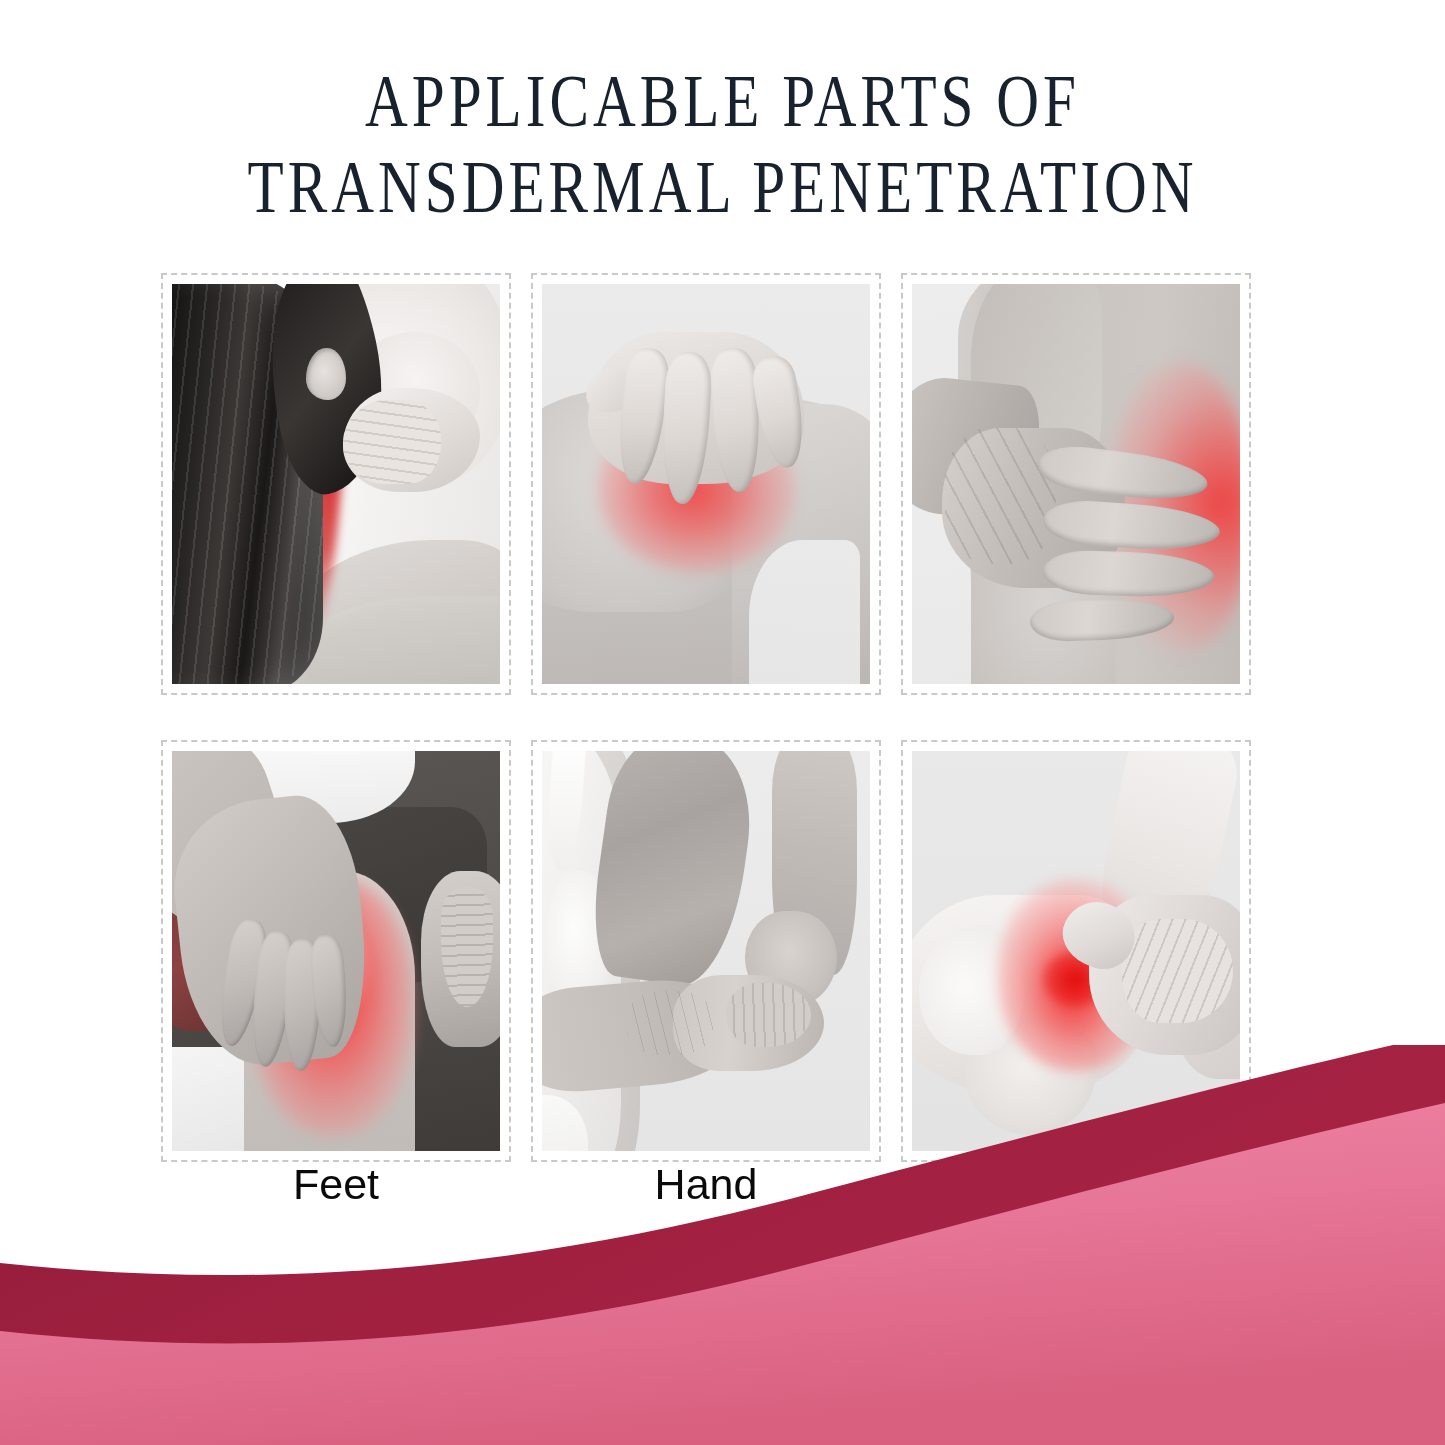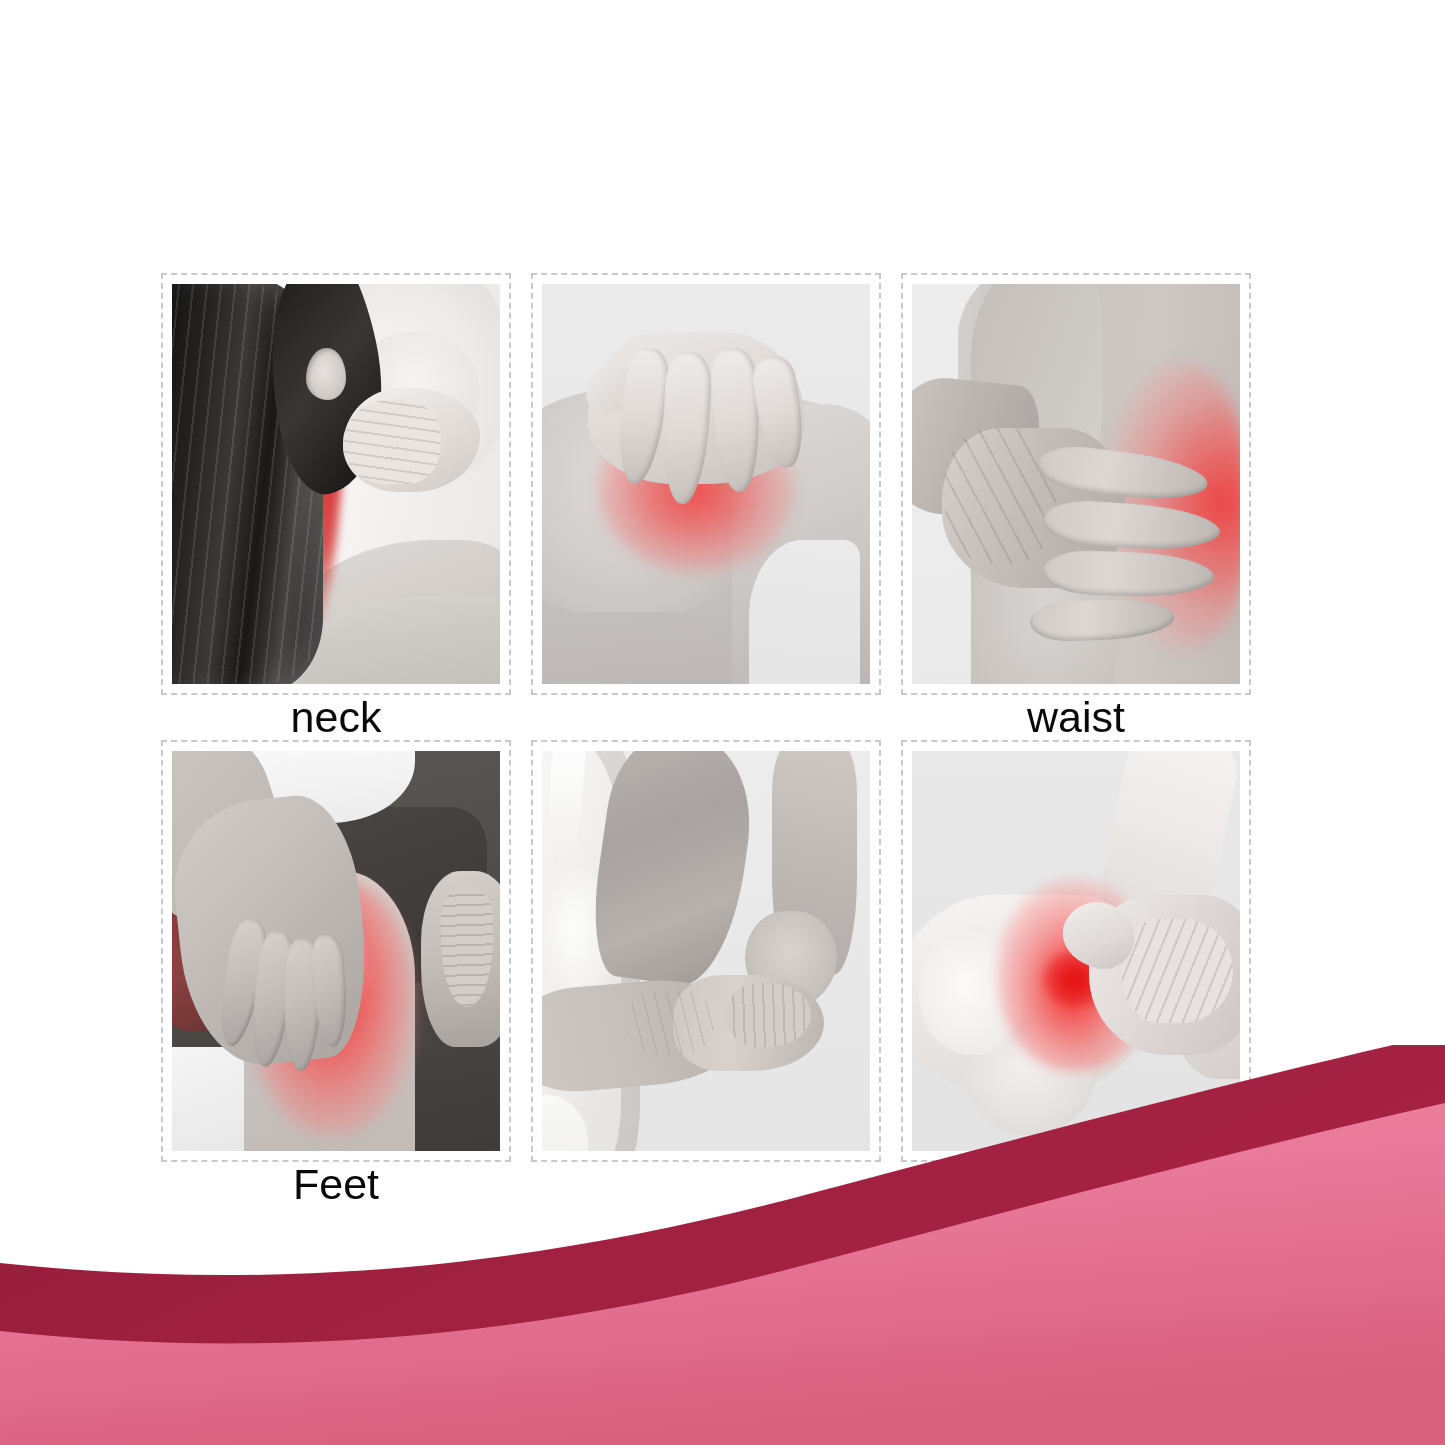--- a/index.html
+++ b/index.html
@@ -488,40 +488,43 @@
     width: 1445px;
     height: 400px;
     pointer-events: none;
   }
 </style>
 </head>
 <body>
 
 <div id="page">
 
+  <div id="title-block">
+    <div class="title-line" id="title-line-1">APPLICABLE PARTS OF</div>
+    <div class="title-line" id="title-line-2">TRANSDERMAL PENETRATION</div>
+  </div>
 
   <div id="grid">
 
     <div class="cell" style="grid-column:1; grid-row:1;">
       <div class="cell-photo">
         <div class="ph neck-bg"></div>
         <div class="ph neck-face"></div>
         <div class="ph neck-jaw"></div>
         <div class="ph neck-shoulder"></div>
         <div class="ph neck-tee"></div>
         <div class="ph neck-red"></div>
         <div class="ph neck-hair"></div>
         <div class="ph neck-hair-strands"></div>
         <div class="ph neck-hair-sweep"></div>
         <div class="ph neck-ear"></div>
         <div class="ph neck-hand"></div>
         <div class="ph neck-fingers"></div>
       </div>
     </div>
-    <div class="cell-label" style="grid-column:1; grid-row:2;">neck</div>
 
     <div class="cell" style="grid-column:3; grid-row:1;">
       <div class="cell-photo">
         <div class="ph sh-bg"></div>
         <div class="ph sh-body"></div>
         <div class="ph sh-neckline"></div>
         <div class="ph sh-arm"></div>
         <div class="ph sh-red"></div>
         <div class="ph sh-hand"></div>
         <div class="ph sh-thumb"></div>
@@ -543,21 +546,20 @@
         <div class="ph wa-side"></div>
         <div class="ph wa-arm"></div>
         <div class="ph wa-hand"></div>
         <div class="ph wa-veins"></div>
         <div class="ph wa-fg1"></div>
         <div class="ph wa-fg2"></div>
         <div class="ph wa-fg3"></div>
         <div class="ph wa-fg4"></div>
       </div>
     </div>
-    <div class="cell-label" style="grid-column:5; grid-row:2;">waist</div>
 
     <div class="cell" style="grid-column:1; grid-row:3;">
       <div class="cell-photo">
         <div class="ph lg-bg"></div>
         <div class="ph lg-dark-mid"></div>
         <div class="ph lg-sheet-top"></div>
         <div class="ph lg-thigh"></div>
         <div class="ph lg-sheet-left"></div>
         <div class="ph lg-leg"></div>
         <div class="ph lg-red"></div>
@@ -584,20 +586,21 @@
         <div class="ph hd-uparm"></div>
         <div class="ph hd-forearm-up"></div>
         <div class="ph hd-elbow"></div>
         <div class="ph hd-lowarm"></div>
         <div class="ph hd-hand"></div>
         <div class="ph hd-knuck"></div>
         <div class="ph hd-wrinkle"></div>
         <div class="ph hd-botTank"></div>
       </div>
     </div>
+    <div class="cell-label" style="grid-column:3; grid-row:4;">Hand</div>
 
     <div class="cell" style="grid-column:5; grid-row:3;">
       <div class="cell-photo">
         <div class="ph ft-bg"></div>
         <div class="ph ft-shin"></div>
         <div class="ph ft-foot"></div>
         <div class="ph ft-heel"></div>
         <div class="ph ft-arch"></div>
         <div class="ph ft-red"></div>
         <div class="ph ft-red-core"></div>

